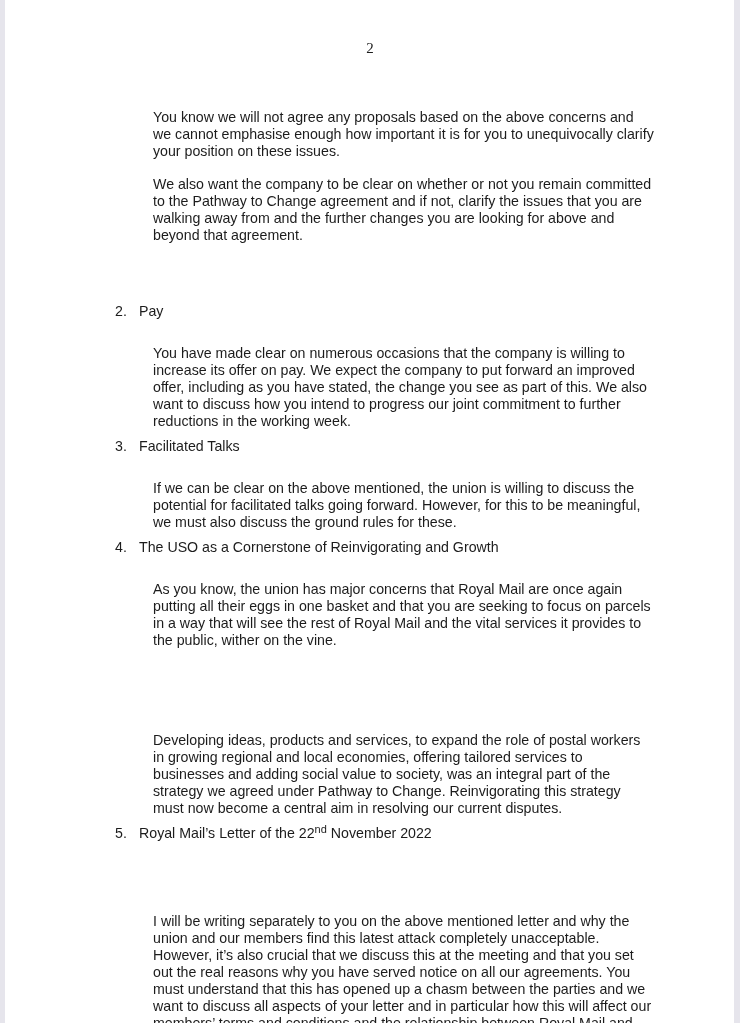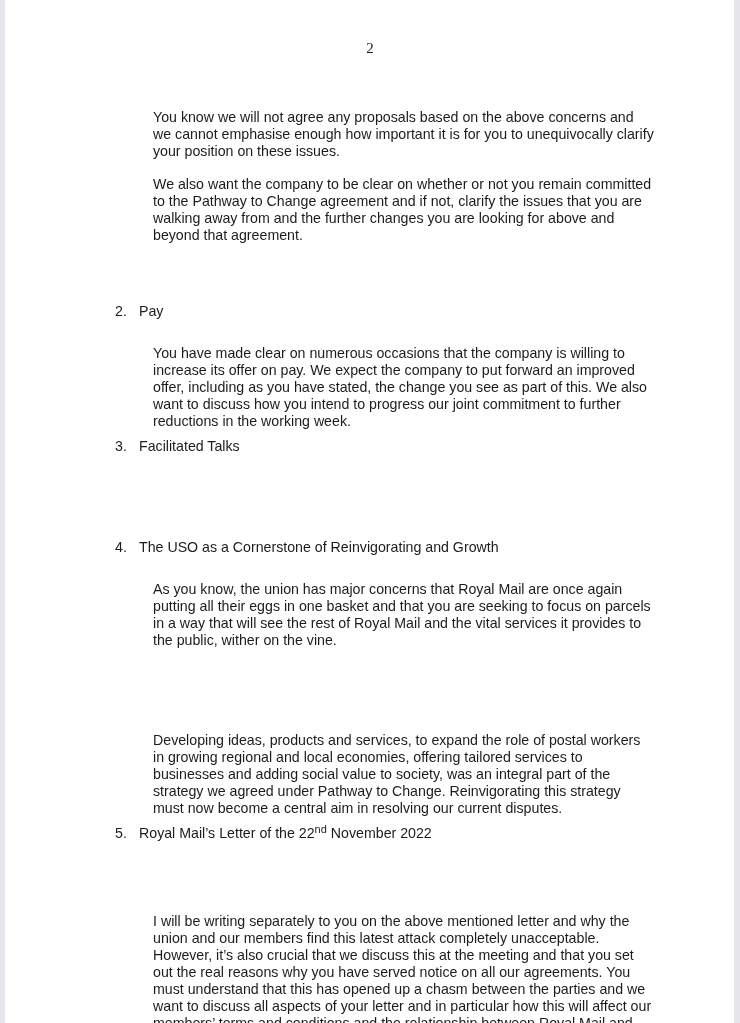--- a/index.html
+++ b/index.html
@@ -51,20 +51,23 @@
   </p>
   <p class="para" style="top:329px">You have made clear on numerous occasions that the company is willing to
 increase its offer on pay.  We expect the company to put forward an improved
 offer, including as you have stated, the change you see as part of this.  We also
 want to discuss how you intend to progress our joint commitment to further
 reductions in the working week.</p>
 
   <p class="heading" style="top:430px">
     <span class="num">3.</span><span>Facilitated Talks</span>
   </p>
+  <p class="para" style="top:464px">If we can be clear on the above mentioned, the union is willing to discuss the
+potential for facilitated talks going forward.  However, for this to be meaningful,
+we must also discuss the ground rules for these.</p>
 
   <p class="heading" style="top:531px">
     <span class="num">4.</span><span>The USO as a Cornerstone of Reinvigorating and Growth</span>
   </p>
   <p class="para" style="top:565px">As you know, the union has major concerns that Royal Mail are once again
 putting all their eggs in one basket and that you are seeking to focus on parcels
 in a way that will see the rest of Royal Mail and the vital services it provides to
 the public, wither on the vine.</p>
   <p class="para" style="top:716px">Developing ideas, products and services, to expand the role of postal workers
 in growing regional and local economies, offering tailored services to

